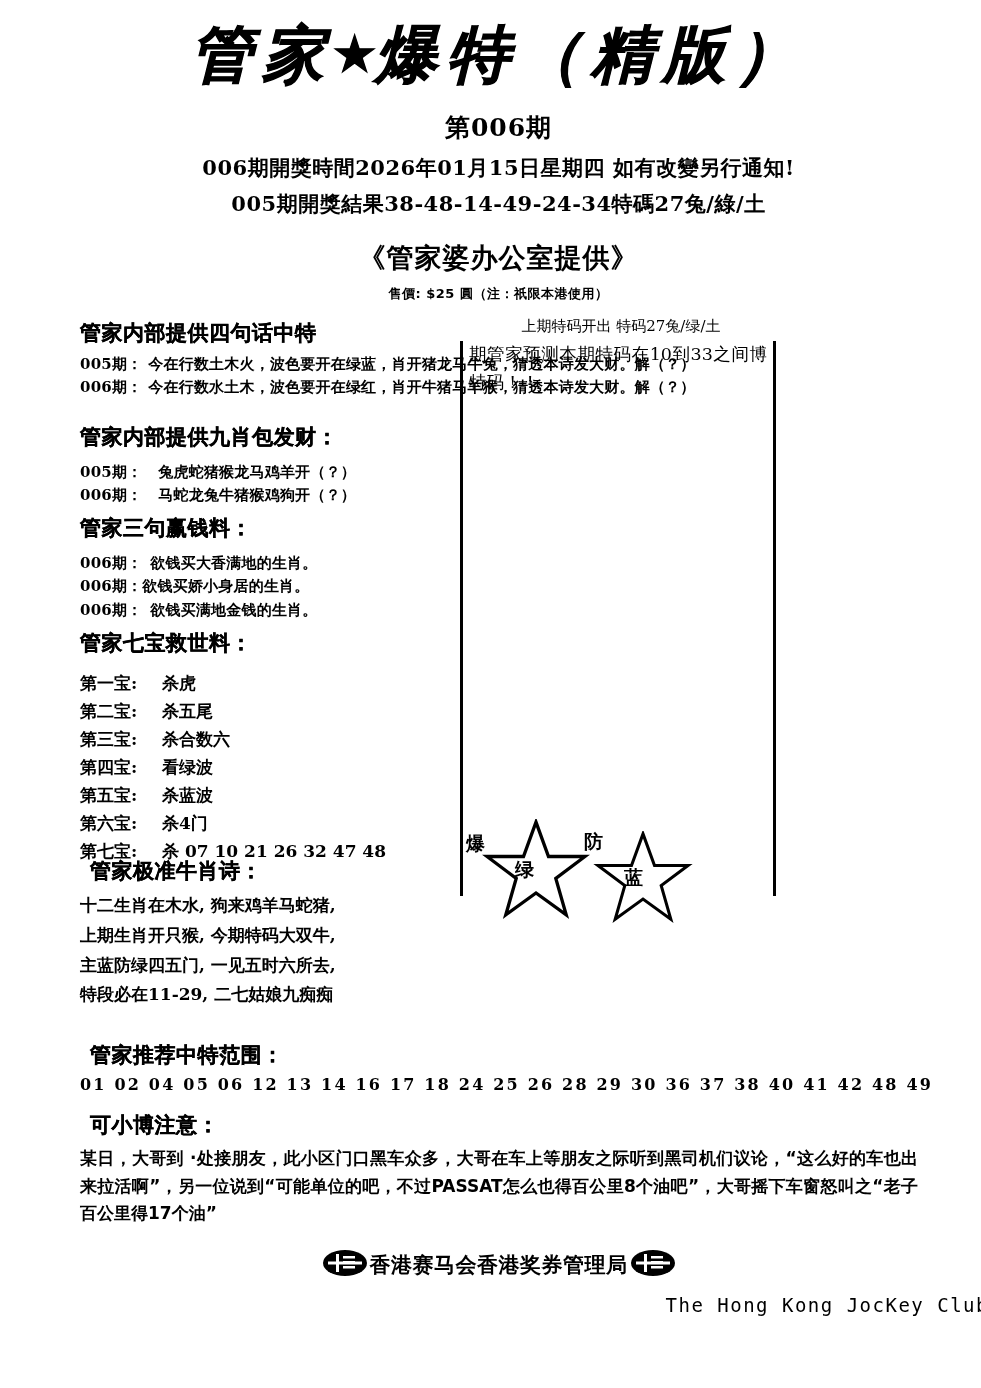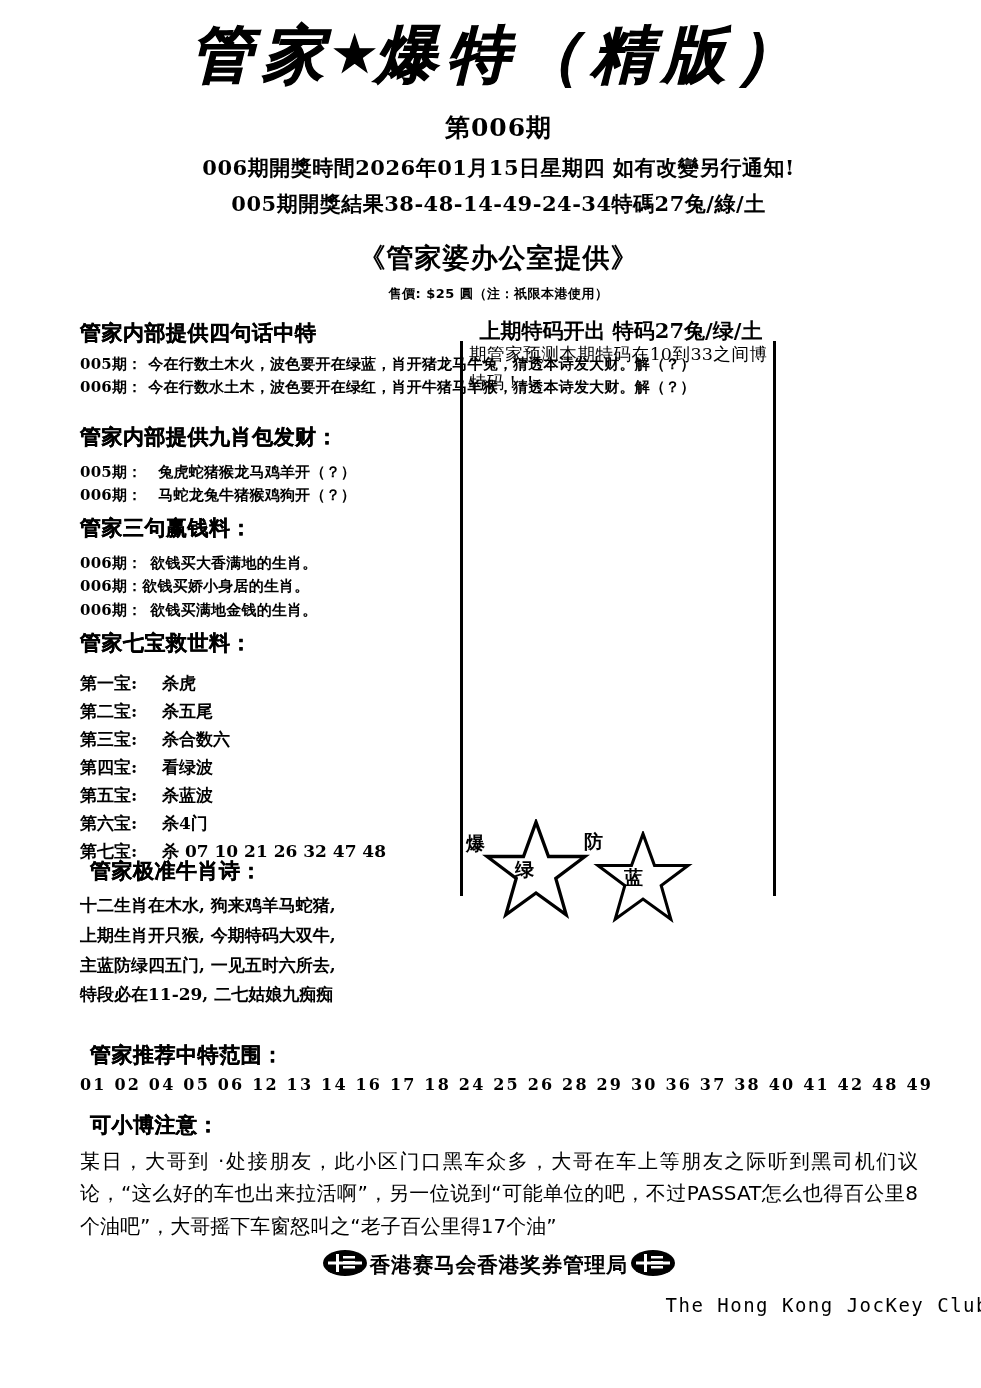--- a/index.html
+++ b/index.html
@@ -142,22 +142,22 @@
     top: 22px;
     width: 316px;
     border-left: 3px solid #000;
     border-right: 3px solid #000;
     box-sizing: border-box;
     padding: 0 6px;
     height: 555px;
   }
   .analysis-head {
     font-family: "DejaVu Serif", "Liberation Serif", serif;
-    font-size: 21px;
-    font-weight: 700;
+    font-size: 15px;
+    font-weight: 400;
     text-align: center;
     line-height: 1.5;
     position: absolute;
     top: -26px;
     left: 6px;
     width: 304px;
     white-space: nowrap;
   }
   .analysis-p {
     font-family: "DejaVu Serif", "Liberation Serif", serif;
@@ -204,22 +204,22 @@
     font-family: "DejaVu Serif", "Liberation Serif", serif;
     font-size: 16px;
     font-weight: 600;
     letter-spacing: 2.2px;
     white-space: nowrap;
     margin-top: 2px;
   }
 
   .joke-p {
     font-family: "DejaVu Sans", "Liberation Sans", sans-serif;
-    font-size: 20px;
-    font-weight: normal;
+    font-size: 17px;
+    font-weight: bold;
     line-height: 1.62;
     text-align: justify;
     margin: 4px 0 0 0;
     width: 838px;
   }
 
   
   .footer {
     position: absolute;
     left: 0;

